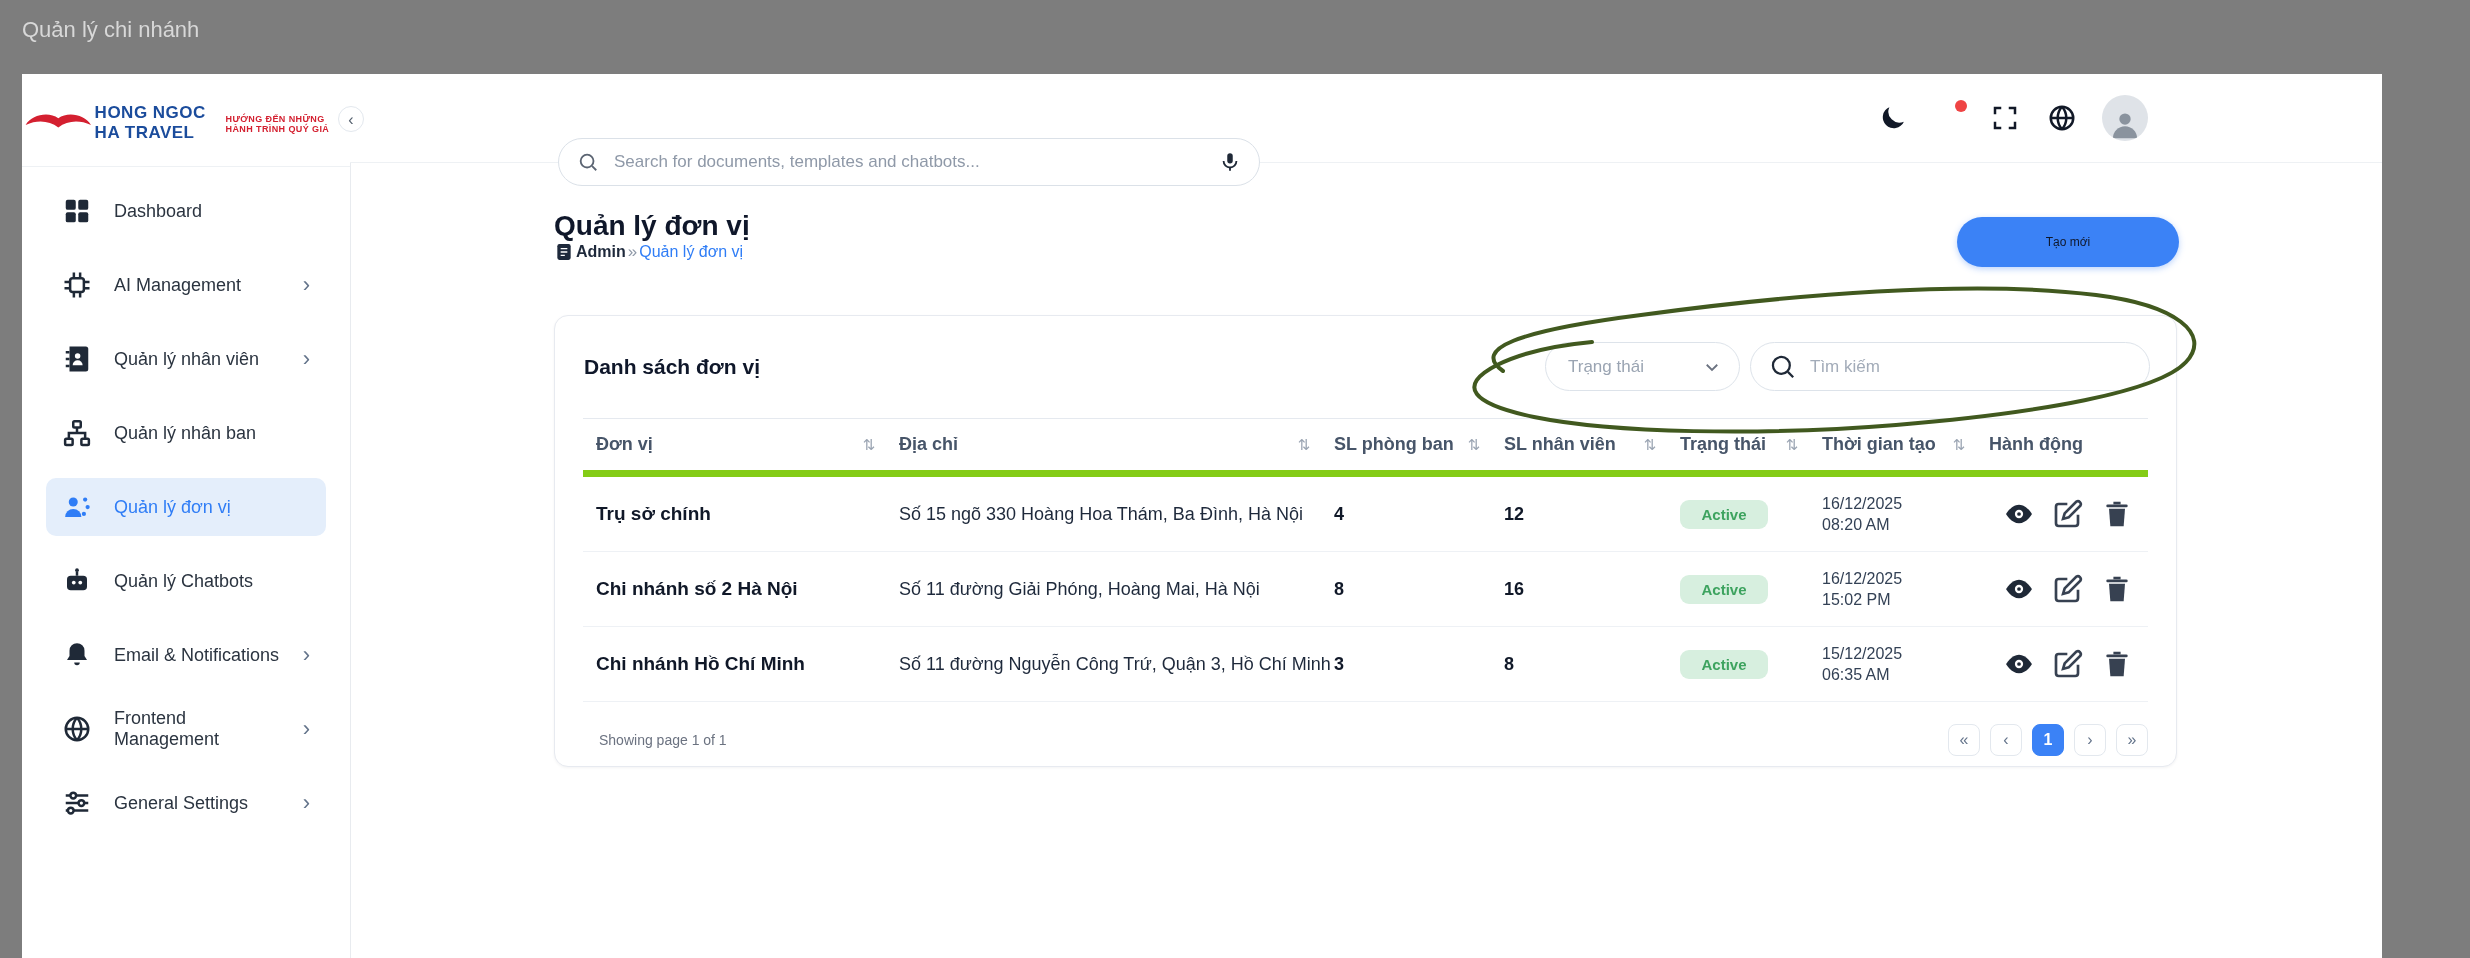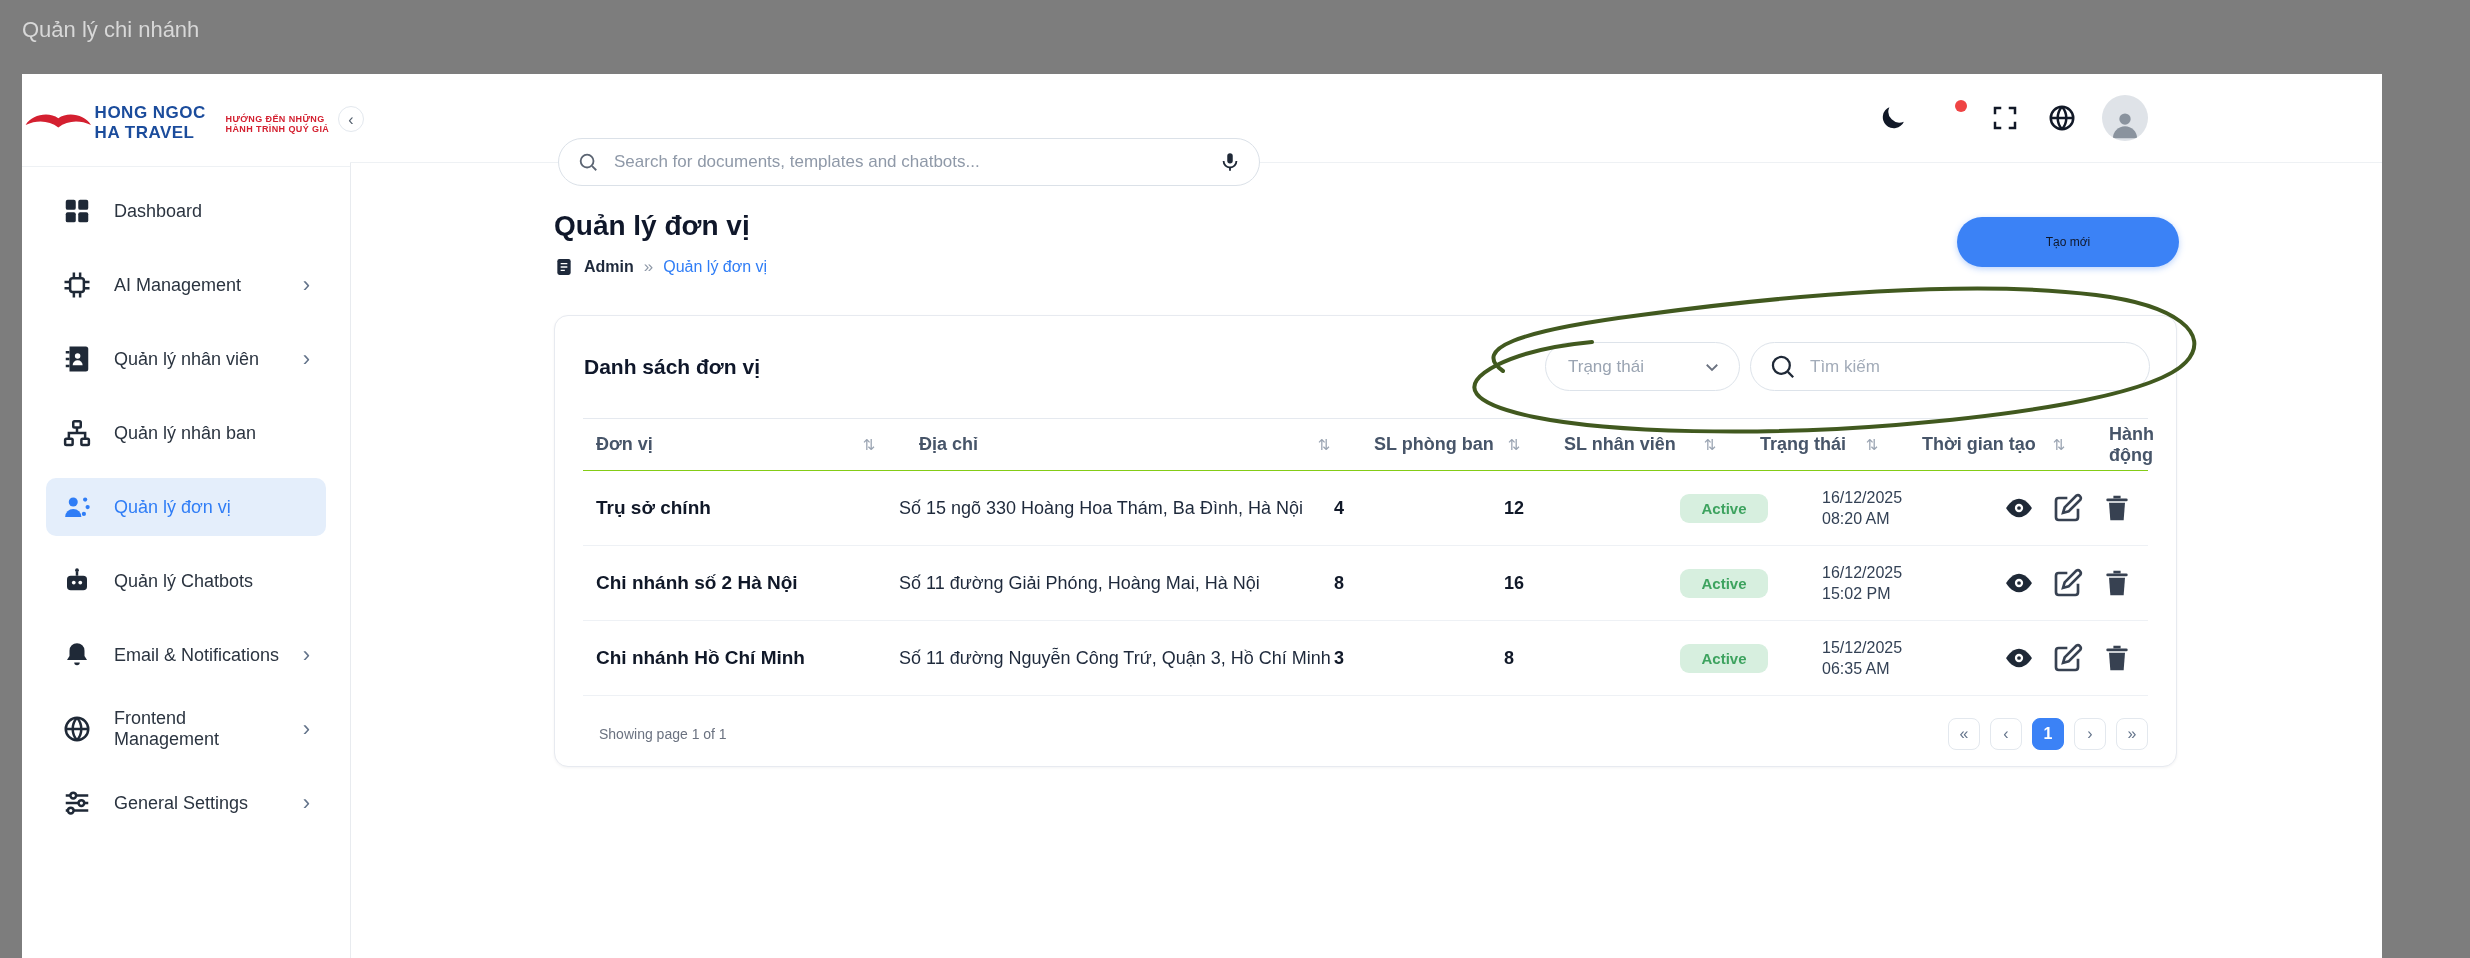--- a/index.html
+++ b/index.html
@@ -42,21 +42,21 @@
   .search-bar input::placeholder{color:#8f99a8;}
   .hicon{position:absolute;top:29px;width:30px;height:30px;color:#111827;cursor:pointer;}
   .hicon svg{width:100%;height:100%;}
   .notif-dot{position:absolute;left:1605px;top:26px;width:12px;height:12px;border-radius:50%;background:#ef4444;}
   .avatar{position:absolute;left:1752px;top:21px;width:46px;height:46px;border-radius:50%;
     background:#dfe3e8;overflow:hidden;cursor:pointer;display:flex;align-items:flex-end;justify-content:center;}
   .avatar svg{width:34px;height:34px;}
   
   .page-head{position:absolute;left:532px;top:136px;}
   .page-title{margin:0;font-size:28px;font-weight:700;color:#0f172a;}
-  .breadcrumb{display:flex;align-items:center;gap:10px;margin-top:15px;font-size:16px;}
+  .breadcrumb{display:flex;align-items:center;gap:2px;font-size:16px;}
   .breadcrumb .bicon{width:20px;height:20px;color:#1e293b;}
   .breadcrumb .root{color:#1e293b;font-weight:600;cursor:pointer;}
   .breadcrumb .sep{color:#8f99a8;font-size:17px;}
   .breadcrumb .current{color:#2f7df6;font-weight:500;}
   .create-btn{position:absolute;left:1935px;top:143px;width:222px;height:50px;border:none;border-radius:25px;
     background:#3b82f6;color:#0f172a;font-size:12px;font-weight:500;cursor:pointer;font-family:inherit;
     box-shadow:0 2px 6px rgba(59,130,246,.35);}
   
   .card{position:absolute;left:532px;top:241px;width:1623px;height:452px;background:#fff;
     border:1px solid #e7eaf0;border-radius:14px;box-shadow:0 1px 3px rgba(16,24,40,.05);box-sizing:border-box;}
@@ -68,22 +68,22 @@
   .status-filter .chev{margin-left:auto;width:18px;height:18px;color:#6b7280;}
   .filter-search{position:absolute;left:1195px;top:26px;width:400px;height:49px;border:1px solid #dde3ea;
     border-radius:25px;display:flex;align-items:center;padding:0 18px;gap:12px;box-sizing:border-box;background:#fff;}
   .filter-search svg{flex:0 0 auto;}
   .filter-search input{border:none;outline:none;flex:1;font:inherit;font-size:17px;color:#334155;background:transparent;}
   .filter-search input::placeholder{color:#a3acb9;}
   
   .table-wrap{margin:0 28px;}
   .thead,.trow{display:grid;grid-template-columns:303px 435px 170px 176px 142px 167px 1fr;
     padding-left:13px;align-items:center;}
-  .thead{height:51px;border-top:1px solid #e5e9ef;border-bottom:1px solid #84cc16;
-    color:#475569;font-size:18px;font-weight:600;gap:20px;}
+  .thead{height:51px;border-top:1px solid #e5e9ef;border-bottom:7px solid #84cc16;
+    color:#475569;font-size:18px;font-weight:600;}
   .hcell{display:flex;align-items:center;cursor:pointer;}
   .sort{margin-left:auto;margin-right:24px;color:#9aa4b2;font-size:15px;font-weight:400;}
   .trow{height:74px;border-bottom:1px solid #eef1f5;font-size:18px;}
   .unit{font-weight:700;color:#101828;font-size:19px;}
   .addr{color:#1e293b;font-size:18px;}
   .num{font-weight:700;color:#101828;}
   .badge{display:inline-flex;align-items:center;justify-content:center;width:88px;height:29px;
     border-radius:9px;background:#d7efdf;color:#3da35f;font-size:15px;font-weight:700;}
   .date div{font-size:16px;color:#334155;line-height:21px;}
   .actions{display:flex;align-items:center;gap:17px;padding-left:14px;}

